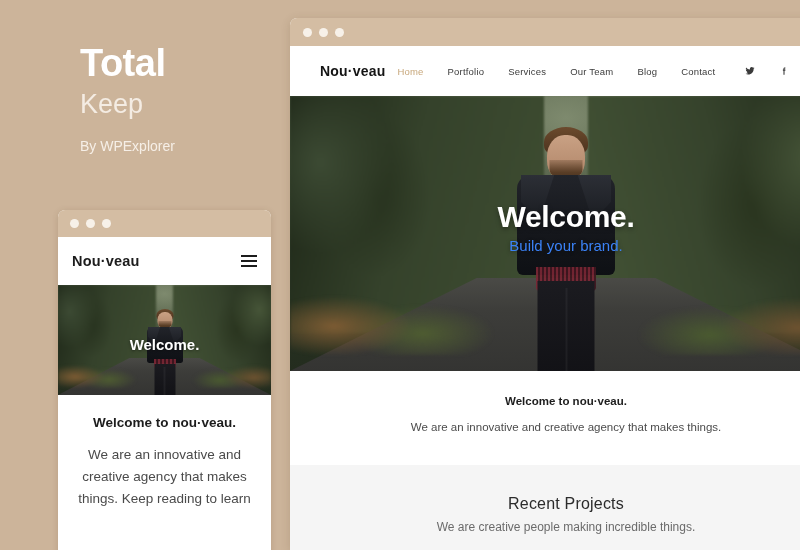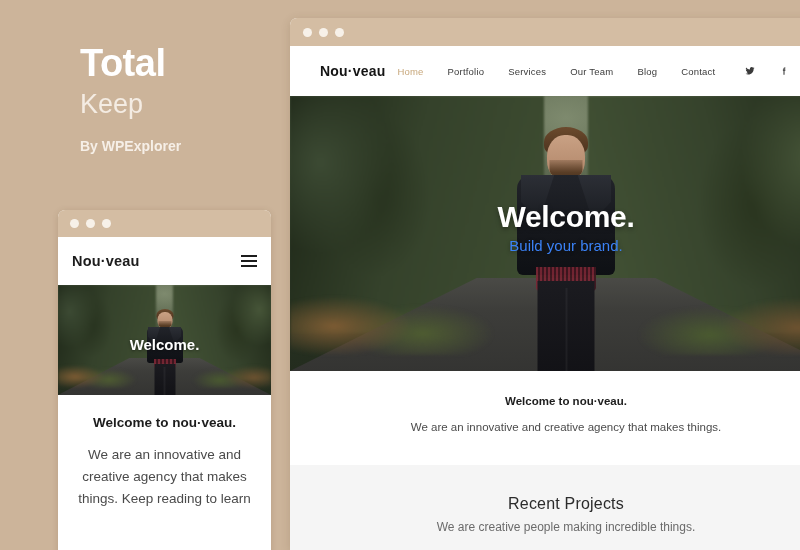--- a/index.html
+++ b/index.html
@@ -15,21 +15,21 @@
   .promo { position: absolute; left: 38px; top: 44px; width: 200px; }
   .promo-title {
     font-size: 38px; font-weight: bold; color: #ffffff;
     letter-spacing: -0.5px; line-height: 1.05;
   }
   .promo-sub {
     font-size: 27px; font-weight: 300; color: #f4ece3;
     line-height: 1.25; margin-top: 4px;
   }
   .promo-by {
-    font-size: 14px; color: #f6efe7; margin-top: 16px; font-weight: 700;
+    font-size: 14px; color: #f6efe7; margin-top: 16px; font-weight: 400;
   }
 
   
   .chrome-bar {
     background: #d4bda3;
     display: flex; align-items: center;
     padding-left: 12px;
   }
   .dot {
     width: 8px; height: 8px; border-radius: 50%;

